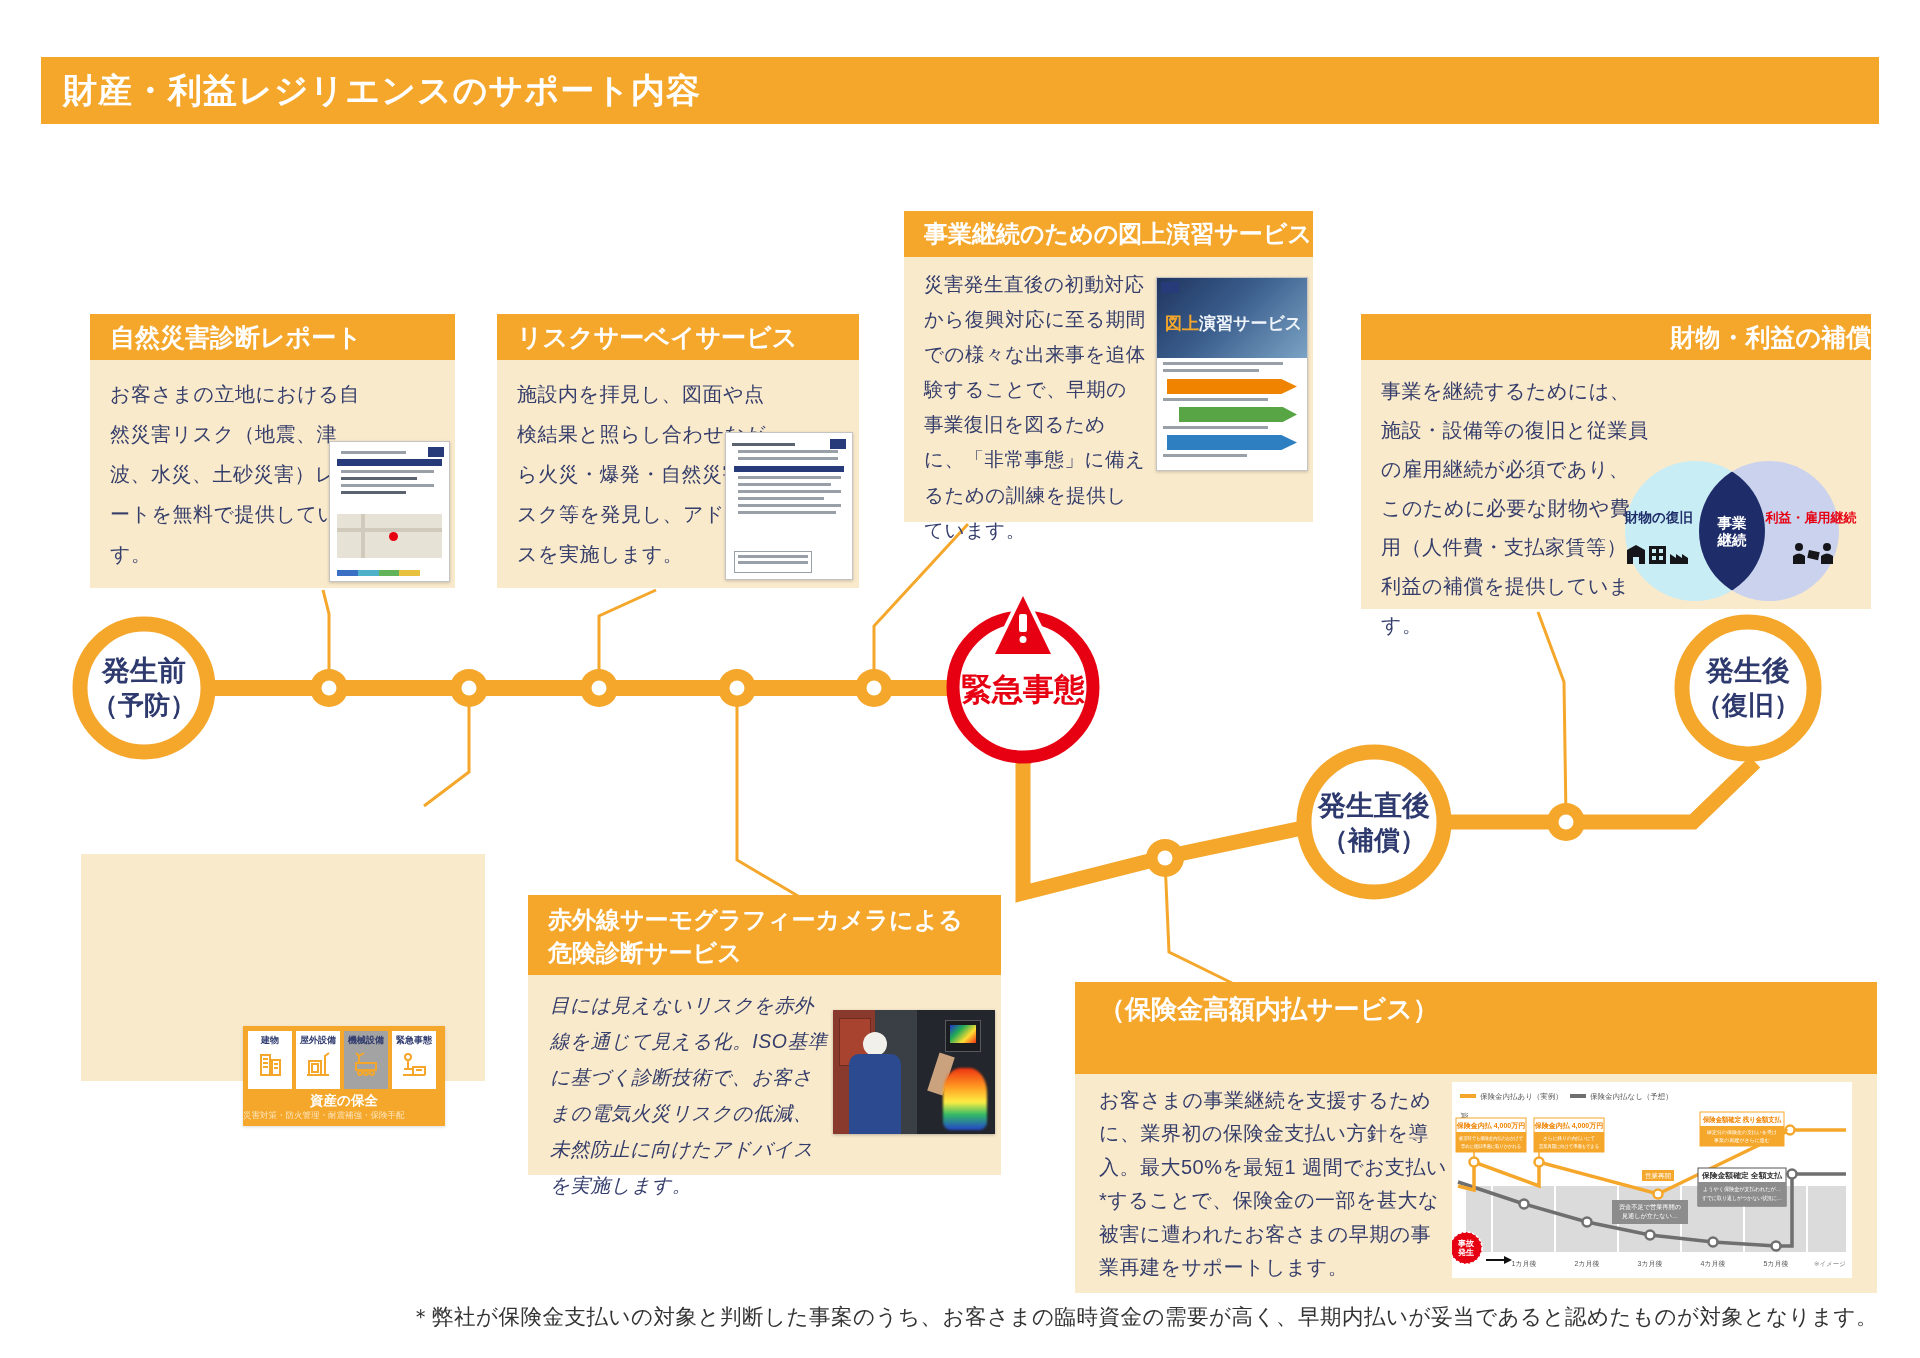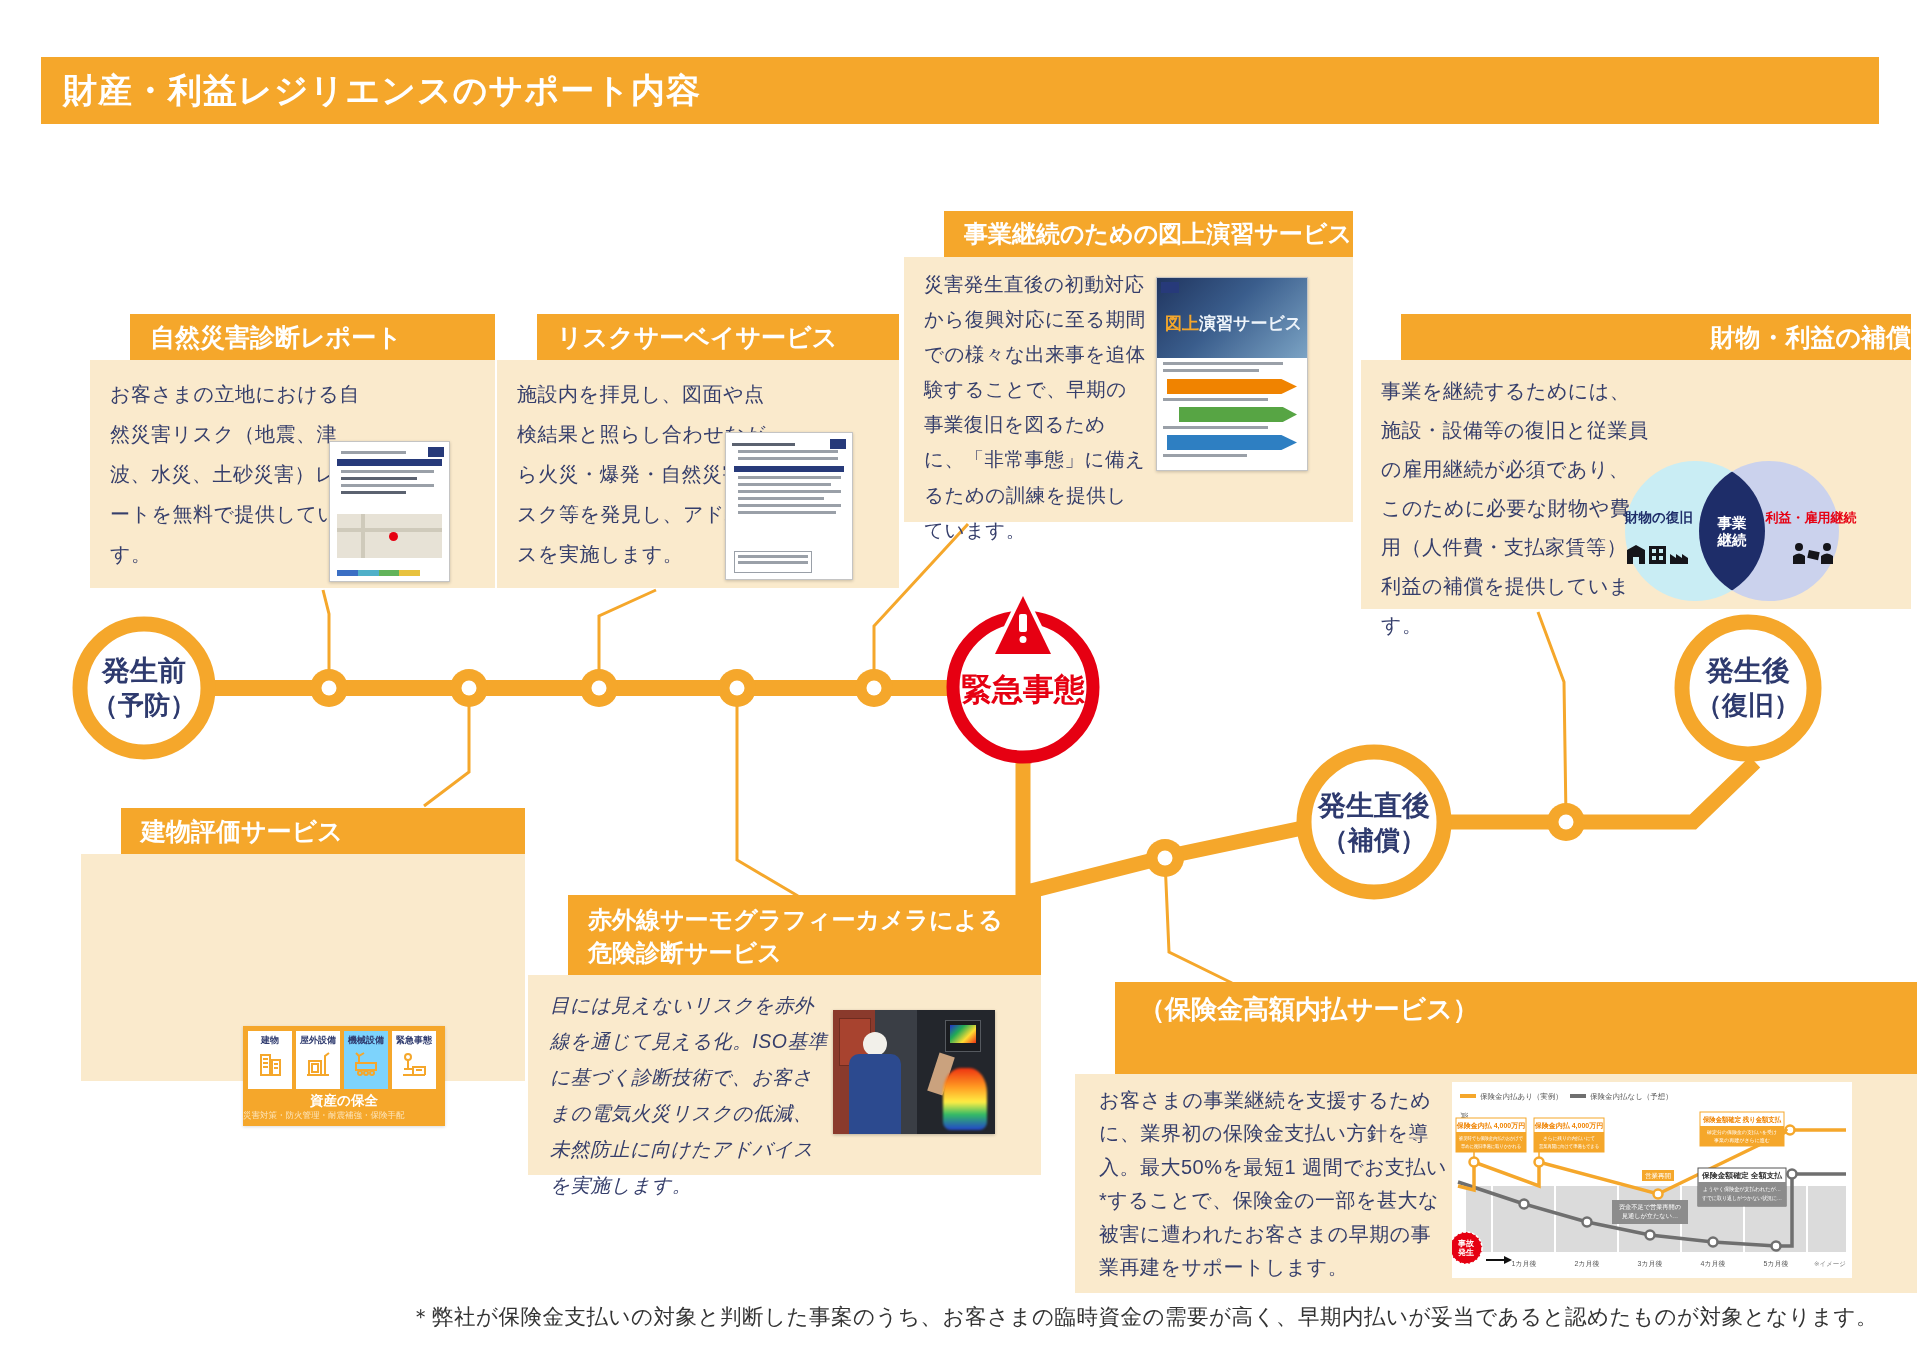--- a/index.html
+++ b/index.html
@@ -3,21 +3,21 @@
 <meta charset="utf-8">
 <style>
   html,body{margin:0;padding:0;background:#fff;}
   #stage{position:relative;width:1920px;height:1358px;background:#fff;overflow:hidden;
          font-family:"Liberation Sans","DejaVu Sans",sans-serif;color:#343E6B;}
   .abs{position:absolute;}
   
   #page-header{left:41px;top:57px;width:1838px;height:67px;background:#F5A72B;}
   #page-header .t{color:#fff;font-size:34px;font-weight:bold;line-height:67px;padding-left:22px;letter-spacing:1px;}
   
-  .card{position:absolute;padding-left:40px;}
+  .card{position:absolute;}
   .card-h{background:#F5A72B;color:#fff;font-weight:bold;}
   .card-b{background:#FAEACC;position:absolute;left:0;right:0;bottom:0;}
   .body-txt{color:#353E6B;font-size:20px;line-height:2.0;letter-spacing:.5px;}
   
   .doc{background:#fff;border:1px solid #c4c4c4;box-shadow:0 1px 3px rgba(0,0,0,.2);}
   .bar{background:#9aa0a8;height:3px;margin:4px 6px 0 6px;}
   .bar.d{background:#5b6270;}
   .navybox{background:#273A7A;}
   
   #timeline-svg{left:0;top:0;pointer-events:none;}
@@ -216,21 +216,20 @@
             <path d="M190,112 v-8 q6,-5 12,0 v8 z"></path>
           <circle cx="224" cy="95" r="4"></circle>
             <path d="M218,112 v-8 q6,-5 12,0 v8 z"></path>
           <rect x="205" y="99" width="11" height="8" transform="rotate(12 210 103)"></rect>
         </g>
       </svg>
     </div>
   </div>
 
   <div class="card" style="left:81px;top:808px;width:404px;height:273px;">
-    <div class="card-h" style="height:46px;line-height:46px;font-size:25px;padding-left:20px;">建物評価サービス</div>
     <div class="card-b" style="top:46px;">
       <div class="abs" style="left:162px;top:172px;width:202px;height:100px;background:#F5A72B;box-shadow:0 1px 3px rgba(0,0,0,.15);">
         <div style="position:absolute;left:5px;top:5px;display:flex;gap:4px;">
           <div style="width:44px;height:58px;background:#fff;text-align:center;">
             <div style="font-size:9px;font-weight:bold;color:#2E3A6E;padding-top:3px;">建物</div>
             <svg width="30" height="34" viewBox="0 0 30 30">
                 <g fill="none" stroke="#F5A72B" stroke-width="2">
                   <rect x="6" y="6" width="9" height="20"></rect>
                   <rect x="17" y="11" width="8" height="15"></rect>
                   <path d="M8,10 h5 M8,14 h5 M8,18 h5 M19,15 h4 M19,19 h4"></path>
@@ -239,21 +238,21 @@
           </div>
           <div style="width:44px;height:58px;background:#fff;text-align:center;">
             <div style="font-size:9px;font-weight:bold;color:#2E3A6E;padding-top:3px;">屋外設備</div>
             <svg width="30" height="34" viewBox="0 0 30 30">
                 <g fill="none" stroke="#F5A72B" stroke-width="2">
                   <path d="M4,26 h22 M22,26 V7 l4,-3 M6,26 v-14 h12 v14"></path>
                   <rect x="9" y="15" width="6" height="8"></rect>
                 </g>
               </svg>
           </div>
-          <div style="width:44px;height:58px;background:#7dd3fc;text-align:center;">
+          <div style="width:44px;height:58px;background:#a3a3a3;text-align:center;">
             <div style="font-size:9px;font-weight:bold;color:#2E3A6E;padding-top:3px;">機械設備</div>
             <svg width="30" height="34" viewBox="0 0 30 30">
                 <g fill="none" stroke="#F5A72B" stroke-width="2">
                   <path d="M8,14 V7 l5,-3 M8,7 l-3,-3"></path>
                   <rect x="5" y="14" width="20" height="7"></rect>
                   <circle cx="9" cy="24" r="2"></circle>
                   <circle cx="15" cy="24" r="2"></circle>
                   <circle cx="21" cy="24" r="2"></circle>
                 </g>
               </svg>

